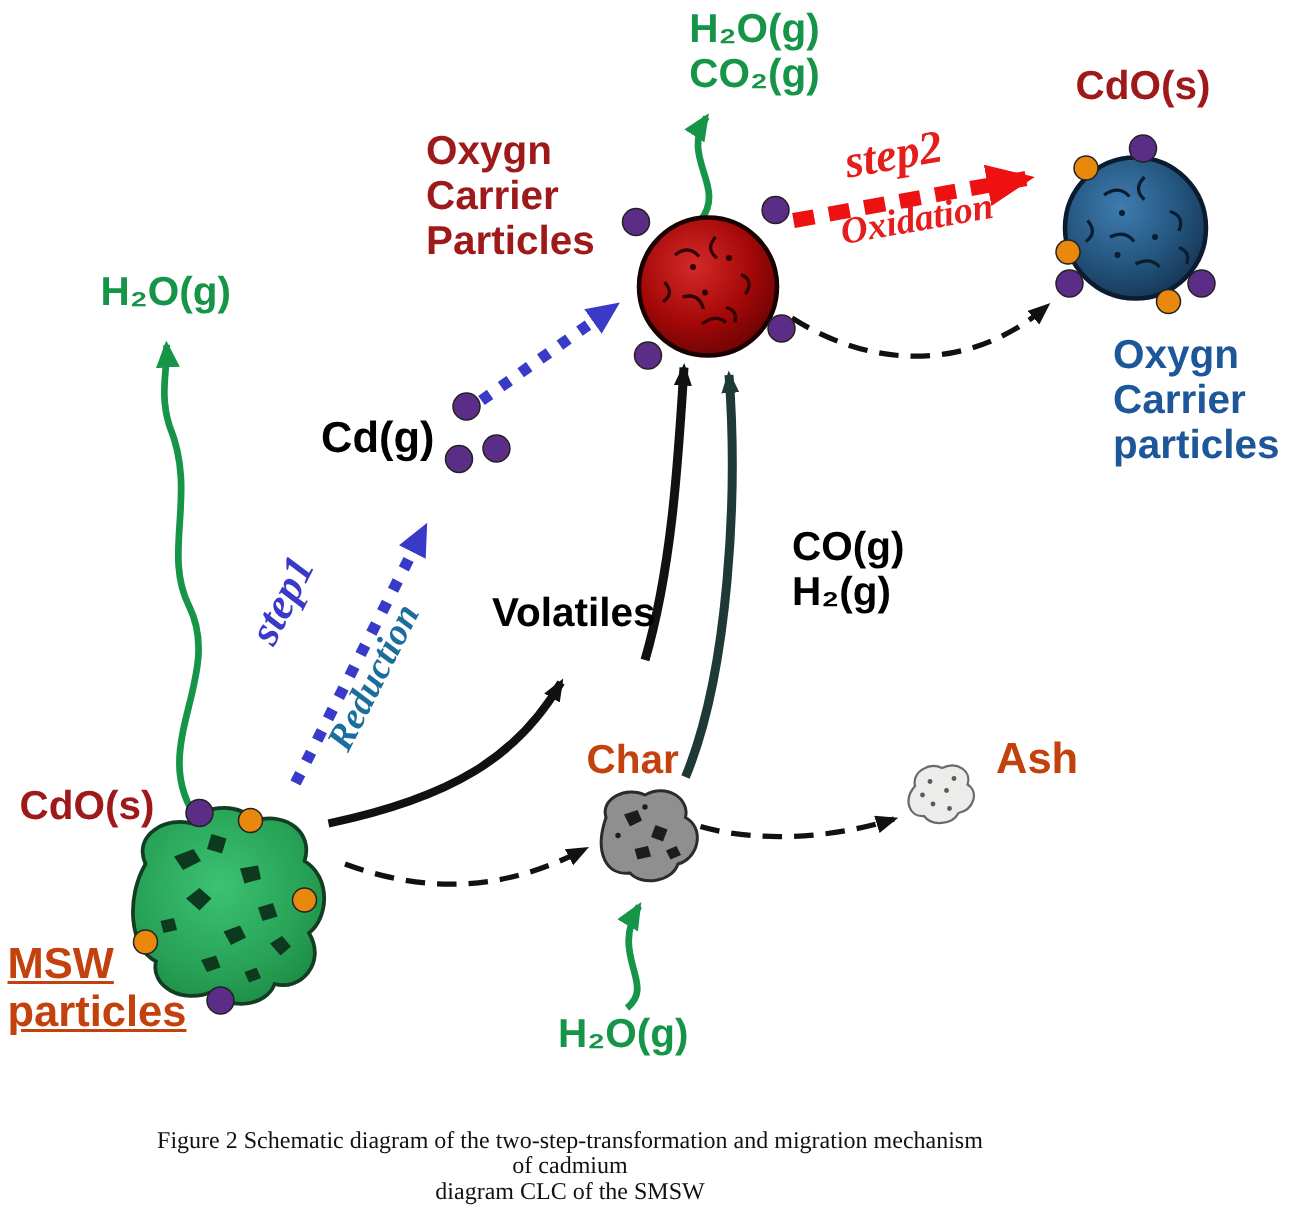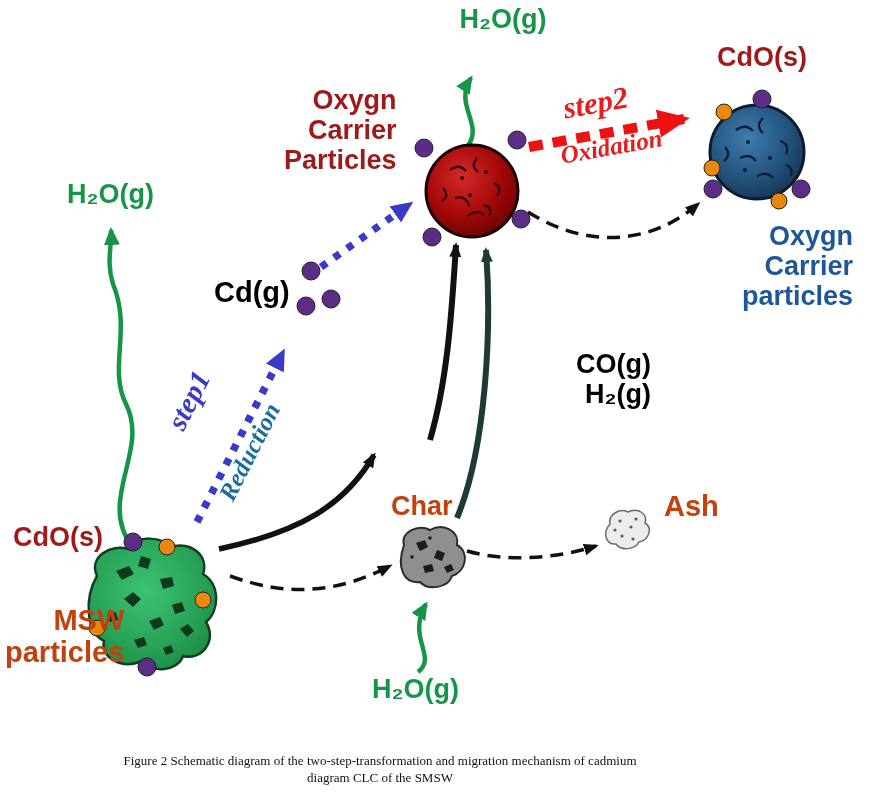--- a/index.html
+++ b/index.html
@@ -1,34 +1,34 @@
 <!DOCTYPE html>
 <html><head>
 <meta charset="utf-8">
 <style>
   html,body{margin:0;padding:0;background:#fff;}
   .stage{position:relative;width:869px;height:804px;background:#ffffff;overflow:hidden;padding-left:26px;}
   svg{position:absolute;left:0;top:0;}
   .lbl{position:absolute;font-weight:bold;white-space:nowrap;line-height:1.12;}
-  .sans{font-family:"Liberation Sans",sans-serif;text-align:right;}
+  .sans{font-family:"Liberation Sans",sans-serif;}
   .serifit{font-family:"Liberation Serif",serif;font-style:italic;}
   .green{color:#169549}
   .darkred{color:#9e1a1a}
   .navy{color:#000000}
   .blk{color:#c2410c}
   .red{color:#e51d1d}
   .blue1{color:#3a3ac8}
   .blue2{color:#1b6d9c}
   .blue3{color:#1e5799}
   .s25{font-size:25px}
   .s27{font-size:27px}
   .s29{font-size:29px}
   .s31{font-size:31px}
   .center{text-align:center}
-  .caption{position:absolute;font-family:"Liberation Serif",serif;font-size:13px;
+  .caption{position:absolute;font-family:"Liberation Serif",serif;font-size:16px;
            color:#111;text-align:center;font-weight:normal;line-height:17px;}
 </style>
 </head>
 <body>
 
 <div class="stage">
 
 <svg width="869" height="804" viewBox="0 0 869 804">
   <defs>
     <marker id="mkGreen" markerUnits="userSpaceOnUse" markerWidth="22" markerHeight="18" refX="15" refY="8" orient="auto">
@@ -181,20 +181,21 @@
           <circle cx="622" cy="536" r="1.6"></circle>
       <circle cx="636" cy="519" r="1.6"></circle>
           <circle cx="633" cy="539" r="1.6"></circle>
           <circle cx="615" cy="530" r="1.6"></circle>
     </g>
   </g>
 </svg>
 
 <div class="lbl sans green s27 center" style="left:438px;top:4px;width:130px;">
   <div>H₂O(g)</div>
+  <div>CO₂(g)</div>
 </div>
 
 <div class="lbl sans darkred s27" style="left:717px;top:42px;">CdO(s)</div>
 
 <div class="lbl serifit red s31" style="left:563px;top:86px;transform:rotate(-10deg);">step2</div>
 <div class="lbl serifit red s25" style="left:560px;top:133px;transform:rotate(-10deg);">Oxidation</div>
 
 <div class="lbl sans darkred s27" style="left:284px;top:85px;">
   <div>Oxygn</div>
   <div>Carrier</div>
@@ -207,32 +208,33 @@
   <div>particles</div>
 </div>
 
 <div class="lbl sans green s27" style="left:67px;top:179px;">H₂O(g)</div>
 
 <div class="lbl sans navy s29" style="left:214px;top:276px;">Cd(g)</div>
 
 <div class="lbl serifit blue1 s29" style="left:158px;top:384px;transform:rotate(-63deg);">step1</div>
 <div class="lbl serifit blue2 s25" style="left:197px;top:438px;transform:rotate(-63deg);">Reduction</div>
 
-
-<div class="lbl sans navy s27" style="left:528px;top:349px;margin-left:48px;">
+<div class="lbl sans navy s27" style="left:328px;top:393px;">Volatiles</div>
+
+<div class="lbl sans navy s27" style="left:528px;top:349px;">
   <div>CO(g)</div>
   <div>H₂(g)</div>
 </div>
 
 <div class="lbl sans blk s27" style="left:391px;top:491px;">Char</div>
 <div class="lbl sans blk s29" style="left:664px;top:490px;">Ash</div>
 
 <div class="lbl sans darkred s27" style="left:13px;top:522px;">CdO(s)</div>
 
-<div class="lbl sans blk s29" style="left:5px;top:604px;">
+<div class="lbl sans blk s29" style="left:5px;top:627px;text-decoration:underline;">
   <div>MSW</div>
   <div>particles</div>
 </div>
 
 <div class="lbl sans green s27" style="left:372px;top:674px;">H₂O(g)</div>
 
 <div class="caption" style="left:100px;top:752px;width:560px;">
   <div>Figure 2 Schematic diagram of the two-step-transformation and migration mechanism of cadmium</div>
   <div>diagram CLC of the SMSW</div>
 </div>

